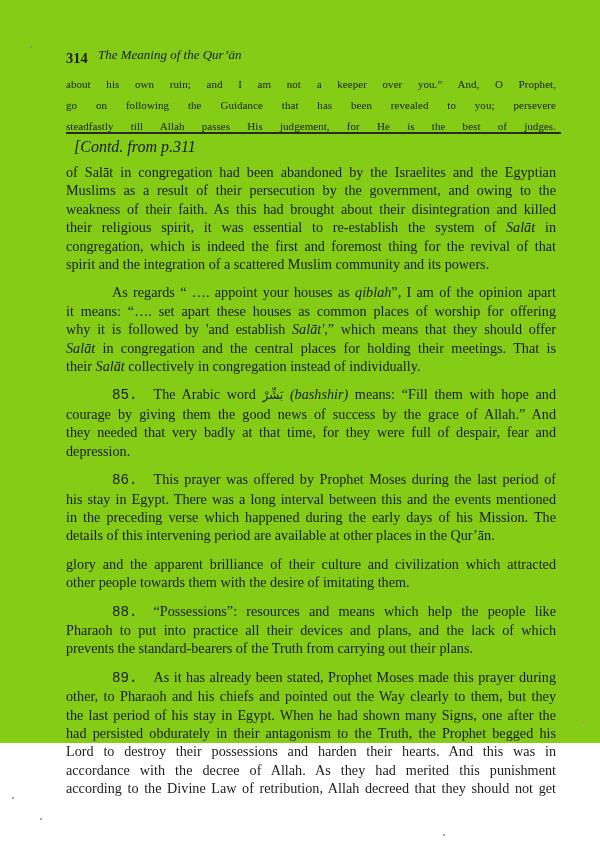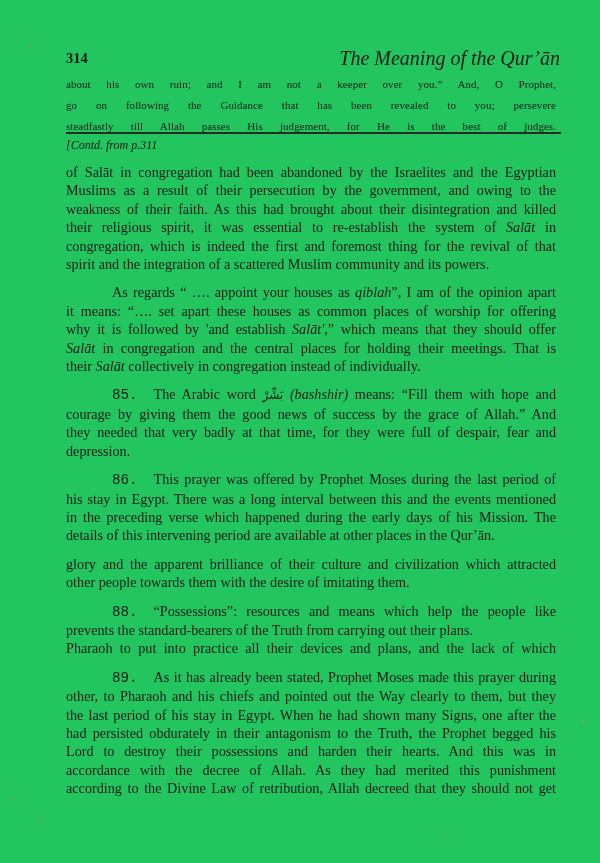--- a/index.html
+++ b/index.html
@@ -13,45 +13,45 @@
       position: relative;
       overflow: hidden;
       font-family: "Liberation Serif", "DejaVu Serif", serif;
       color: #1c1c1c;
     }
     .page {
       position: absolute;
       left: 0;
       top: 0;
       width: 600px;
-      height: 863px;
-      background: #22c55e;
+      height: 743px;
+      background: #84cc16;
     }
     .header {
       position: absolute;
       left: 66px;
       top: 50px;
       width: 490px;
       height: 22px;
     }
     .page-number {
       position: absolute;
       left: 0;
       top: 0;
       font-size: 14.5px;
       font-weight: bold;
     }
     .running-title {
       position: absolute;
-      left: 4px;
+      left: 12px;
       width: 490px;
       top: -3px;
-      text-align: right;
+      text-align: left;
       font-style: italic;
-      font-size: 20px;
+      font-size: 13px;
       padding-left: 20px;
       box-sizing: border-box;
     }
     .verse {
       position: absolute;
       left: 66px;
       top: 74px;
       width: 490px;
       font-size: 11px;
       line-height: 21px;
@@ -68,24 +68,24 @@
     .rule {
       position: absolute;
       left: 66px;
       top: 132px;
       width: 495px;
       height: 0;
       border-top: 2px solid #2a2a2a;
     }
     .contd {
       position: absolute;
-      left: 66px;
+      left: 74px;
       top: 138px;
       font-style: italic;
-      font-size: 12px;
+      font-size: 16px;
     }
     .notes {
       position: absolute;
       left: 66px;
       top: 163px;
       width: 490px;
       font-size: 14.2px;
       line-height: 18.4px;
     }
     .para {
@@ -178,22 +178,22 @@
       <span class="line last">details of this intervening period are available at other places in the Qur’ān.</span>
     </div>
 
     <div class="para">
       <span class="line">glory  and  the  apparent  brilliance of their culture and civilization which attracted</span>
       <span class="line last">other people towards them with the desire of imitating them.</span>
     </div>
 
     <div class="para">
       <span class="line indent"><span class="num">88.</span><span>“Possessions”:  resources  and  means  which  help  the  people  like</span></span>
+      <span class="line">Pharaoh  to  put  into  practice  all  their   devices and plans, and the lack of which</span>
       <span class="line last">prevents the standard-bearers of the Truth from carrying out their plans.</span>
-      <span class="line">Pharaoh  to  put  into  practice  all  their   devices and plans, and the lack of which</span>
     </div>
 
     <div class="para">
       <span class="line indent"><span class="num">89.</span><span>As it has already been stated, Prophet Moses made this prayer during</span></span>
       <span class="line">other,  to Pharaoh and his chiefs and pointed out the Way clearly to them, but they</span>
       <span class="line">the  last period of his stay in Egypt. When he had shown many Signs, one after the</span>
       <span class="line">had  persisted   obdurately in their antagonism to the Truth, the Prophet begged his</span>
       <span class="line">Lord   to  destroy  their  possessions  and  harden  their  hearts.  And  this  was  in</span>
       <span class="line">accordance   with  the  decree  of  Allah.  As  they  had  merited  this  punishment</span>
       <span class="line">according   to the Divine Law of retribution, Allah decreed that they should not get</span>

